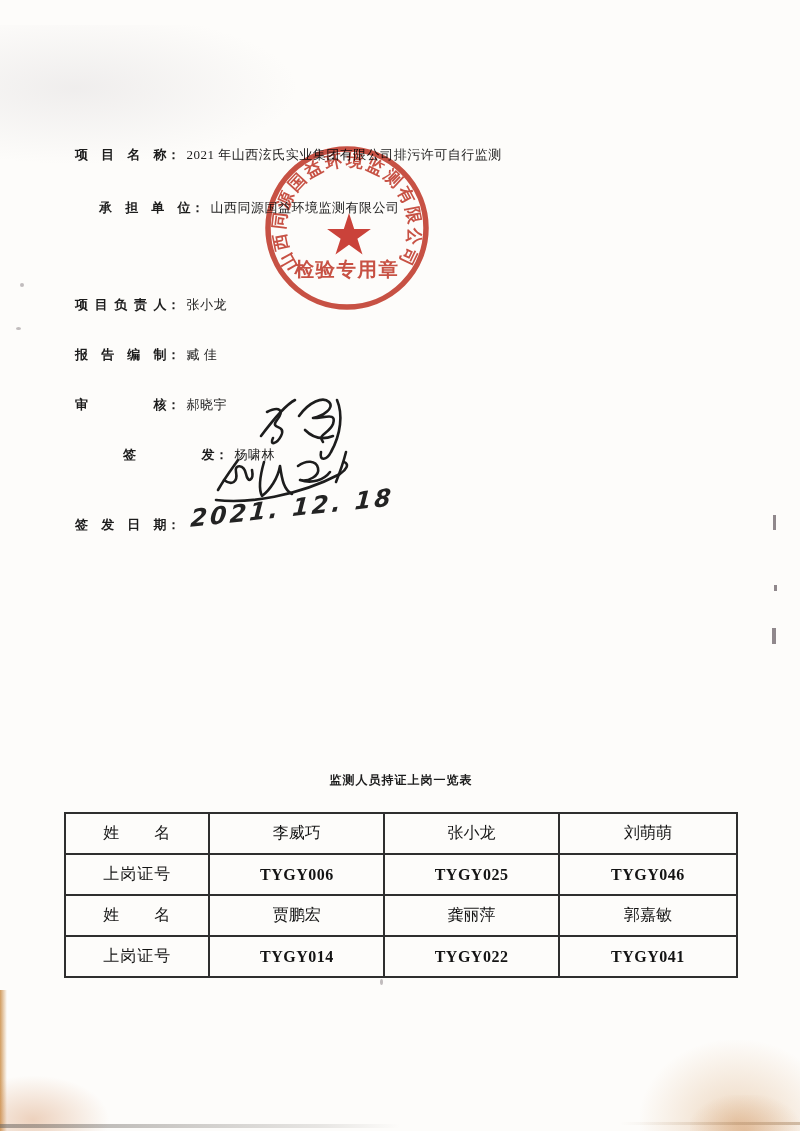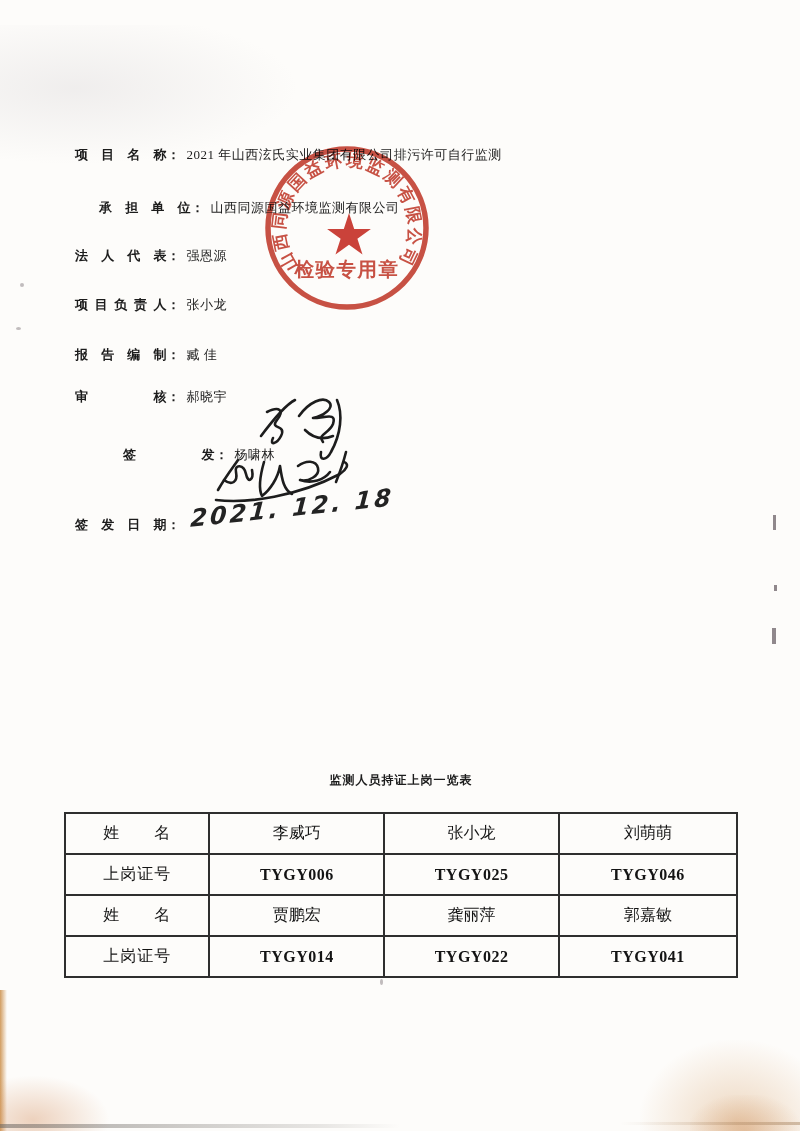--- a/index.html
+++ b/index.html
@@ -83,30 +83,27 @@
   <div class="speck" style="left:20px;top:283px;width:4px;height:4px;"></div>
   <div class="speck" style="left:16px;top:327px;width:5px;height:3px;"></div>
   <div class="speck" style="left:380px;top:979px;width:3px;height:6px;"></div>
 
   <div class="field" style="top:146px;">
     <span class="lbl">项目名称</span><span class="colon">：</span><span class="val">2021 年山西泫氏实业集团有限公司排污许可自行监测</span>
   </div>
   <div class="field" style="top:199px;margin-left:24px;">
     <span class="lbl">承担单位</span><span class="colon">：</span><span class="val">山西同源国益环境监测有限公司</span>
   </div>
-  <div class="field" style="top:247px;">
-    <span class="lbl">法人代表</span><span class="colon">：</span><span class="val">强恩源</span>
-  </div>
   <div class="field" style="top:296px;">
     <span class="lbl">项目负责人</span><span class="colon">：</span><span class="val">张小龙</span>
   </div>
   <div class="field" style="top:346px;">
     <span class="lbl">报告编制</span><span class="colon">：</span><span class="val">臧  佳</span>
   </div>
-  <div class="field" style="top:388px;">
+  <div class="field" style="top:396px;">
     <span class="lbl">审核</span><span class="colon">：</span><span class="val">郝晓宇</span>
   </div>
   <div class="field" style="top:446px;margin-left:48px;">
     <span class="lbl">签发</span><span class="colon">：</span><span class="val">杨啸林</span>
   </div>
   <div class="field" style="top:500px;margin-top:16px;">
     <span class="lbl">签发日期</span><span class="colon">：</span>
   </div>
 
   <div class="sign-date">2021. 12. 18</div>

